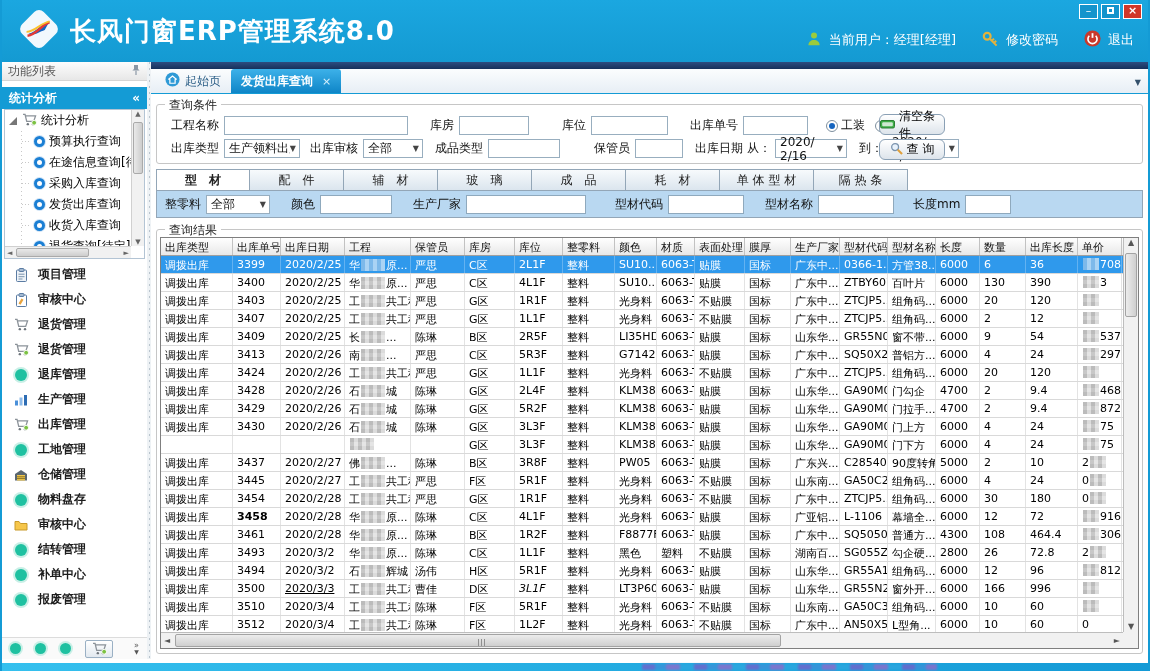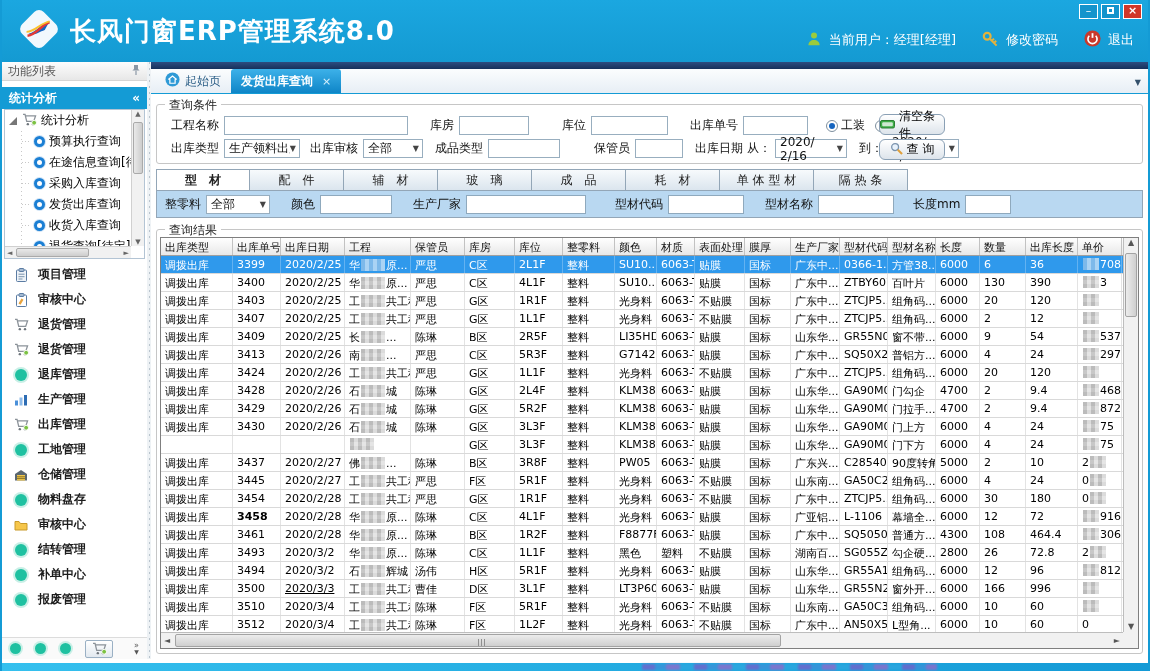--- a/index.html
+++ b/index.html
@@ -948,21 +948,21 @@
                   <div class="g-cell" style="width: 44px;"><span class="mosaic" style="width: 16px;"></span>812</div>
                   <div class="g-cell" style="width: 22px;">411</div>
                 </div>
                 <div class="g-row">
                   <div class="g-cell" style="width: 72px;">调拨出库</div>
                   <div class="g-cell" style="width: 48px;">3500</div>
                   <div class="g-cell" style="width: 64px; text-decoration: underline;">2020/3/3</div>
                   <div class="g-cell" style="width: 66px;">工<span class="mosaic" style="width: 24px;"></span>共工程</div>
                   <div class="g-cell" style="width: 54px;">曹佳</div>
                   <div class="g-cell" style="width: 50px;">D区</div>
-                  <div class="g-cell" style="width: 48px;">3L1F</div>
+                  <div class="g-cell" style="width: 48px; font-style: italic;">3L1F</div>
                   <div class="g-cell" style="width: 52px;">整料</div>
                   <div class="g-cell" style="width: 42px;">LT3P60</div>
                   <div class="g-cell" style="width: 38px;">6063-T5</div>
                   <div class="g-cell" style="width: 50px;">贴膜</div>
                   <div class="g-cell" style="width: 46px;">国标</div>
                   <div class="g-cell" style="width: 49px;">山东华...</div>
                   <div class="g-cell" style="width: 48px;">GR55N26</div>
                   <div class="g-cell" style="width: 48px;">窗外开...</div>
                   <div class="g-cell" style="width: 44px;">6000</div>
                   <div class="g-cell" style="width: 46px;">166</div>

